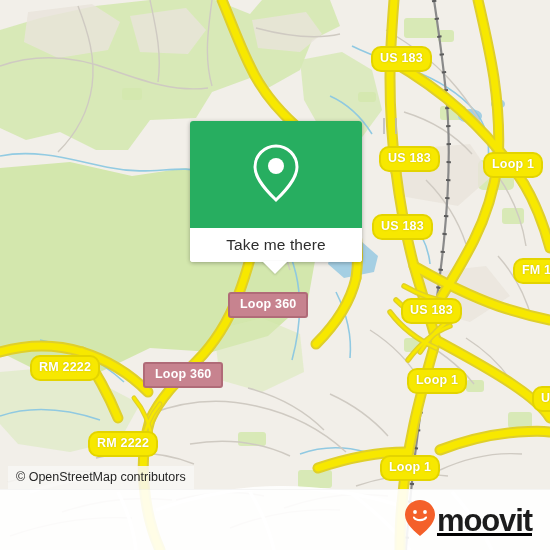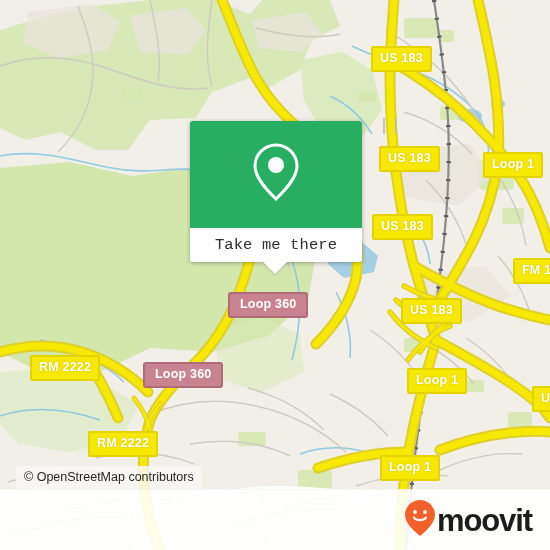--- a/index.html
+++ b/index.html
@@ -14,21 +14,21 @@
 
   
   #map { position:absolute; left:0; top:0; width:550px; height:550px; }
   #map svg { display:block; width:550px; height:550px; }
 
   
   .shield {
     position:absolute;
     background:#f7e800;
     border:2px solid #e3d400;
-    border-radius:2px;
+    border-radius:10px;
     color:#ffffff;
     font-size:12.5px;
     font-weight:bold;
     line-height:1;
     padding:4px 7px 5px 7px;
     white-space:nowrap;
     text-shadow:0 0 2px rgba(120,110,0,.35);
     letter-spacing:.2px;
   }
   .pill {
@@ -47,21 +47,20 @@
 
   
   #card {
     position:absolute;
     left:190px; top:121px;
     width:172px; height:141px;
     border-radius:3px;
     box-shadow:0 1px 4px rgba(0,0,0,.30);
     overflow:hidden;
     background:#ffffff;
-    font-family:Liberation Mono, monospace;
   }
   #card-top {
     height:107px;
     background:#27ae60;
     display:flex; align-items:center; justify-content:center;
   }
   #card-bottom {
     height:34px;
     background:#ffffff;
     display:flex; align-items:center; justify-content:center;
@@ -77,21 +76,21 @@
     width:0; height:0;
     border-left:13px solid transparent;
     border-right:13px solid transparent;
     border-top:13px solid #ffffff;
     filter:drop-shadow(0 1px 1px rgba(0,0,0,.18));
   }
 
   
   #attrib {
     position:absolute;
-    left:16px; top:466px;
+    left:8px; top:466px;
     padding:4px 8px 5px 8px;
     background:rgba(248,247,244,.86);
     font-size:12.5px;
     color:#262626;
     white-space:nowrap;
   }
 
   
   #bottombar {
     position:absolute;
@@ -103,21 +102,21 @@
   #place-name {
     margin-left:22px;
     font-size:18px;
     color:#2b2b2b;
     letter-spacing:.1px;
     white-space:nowrap;
   }
   #brand {
     margin-left:auto;
     margin-right:18px;
-    display:flex; align-items:center; gap:2px;
+    display:flex; align-items:center; gap:2px;text-decoration:underline;
   }
   #brand-word {
     font-size:31px;
     font-weight:bold;
     color:#1c1c1c;
     letter-spacing:-1.1px;
     line-height:1;
   }
 </style>
 </head>

